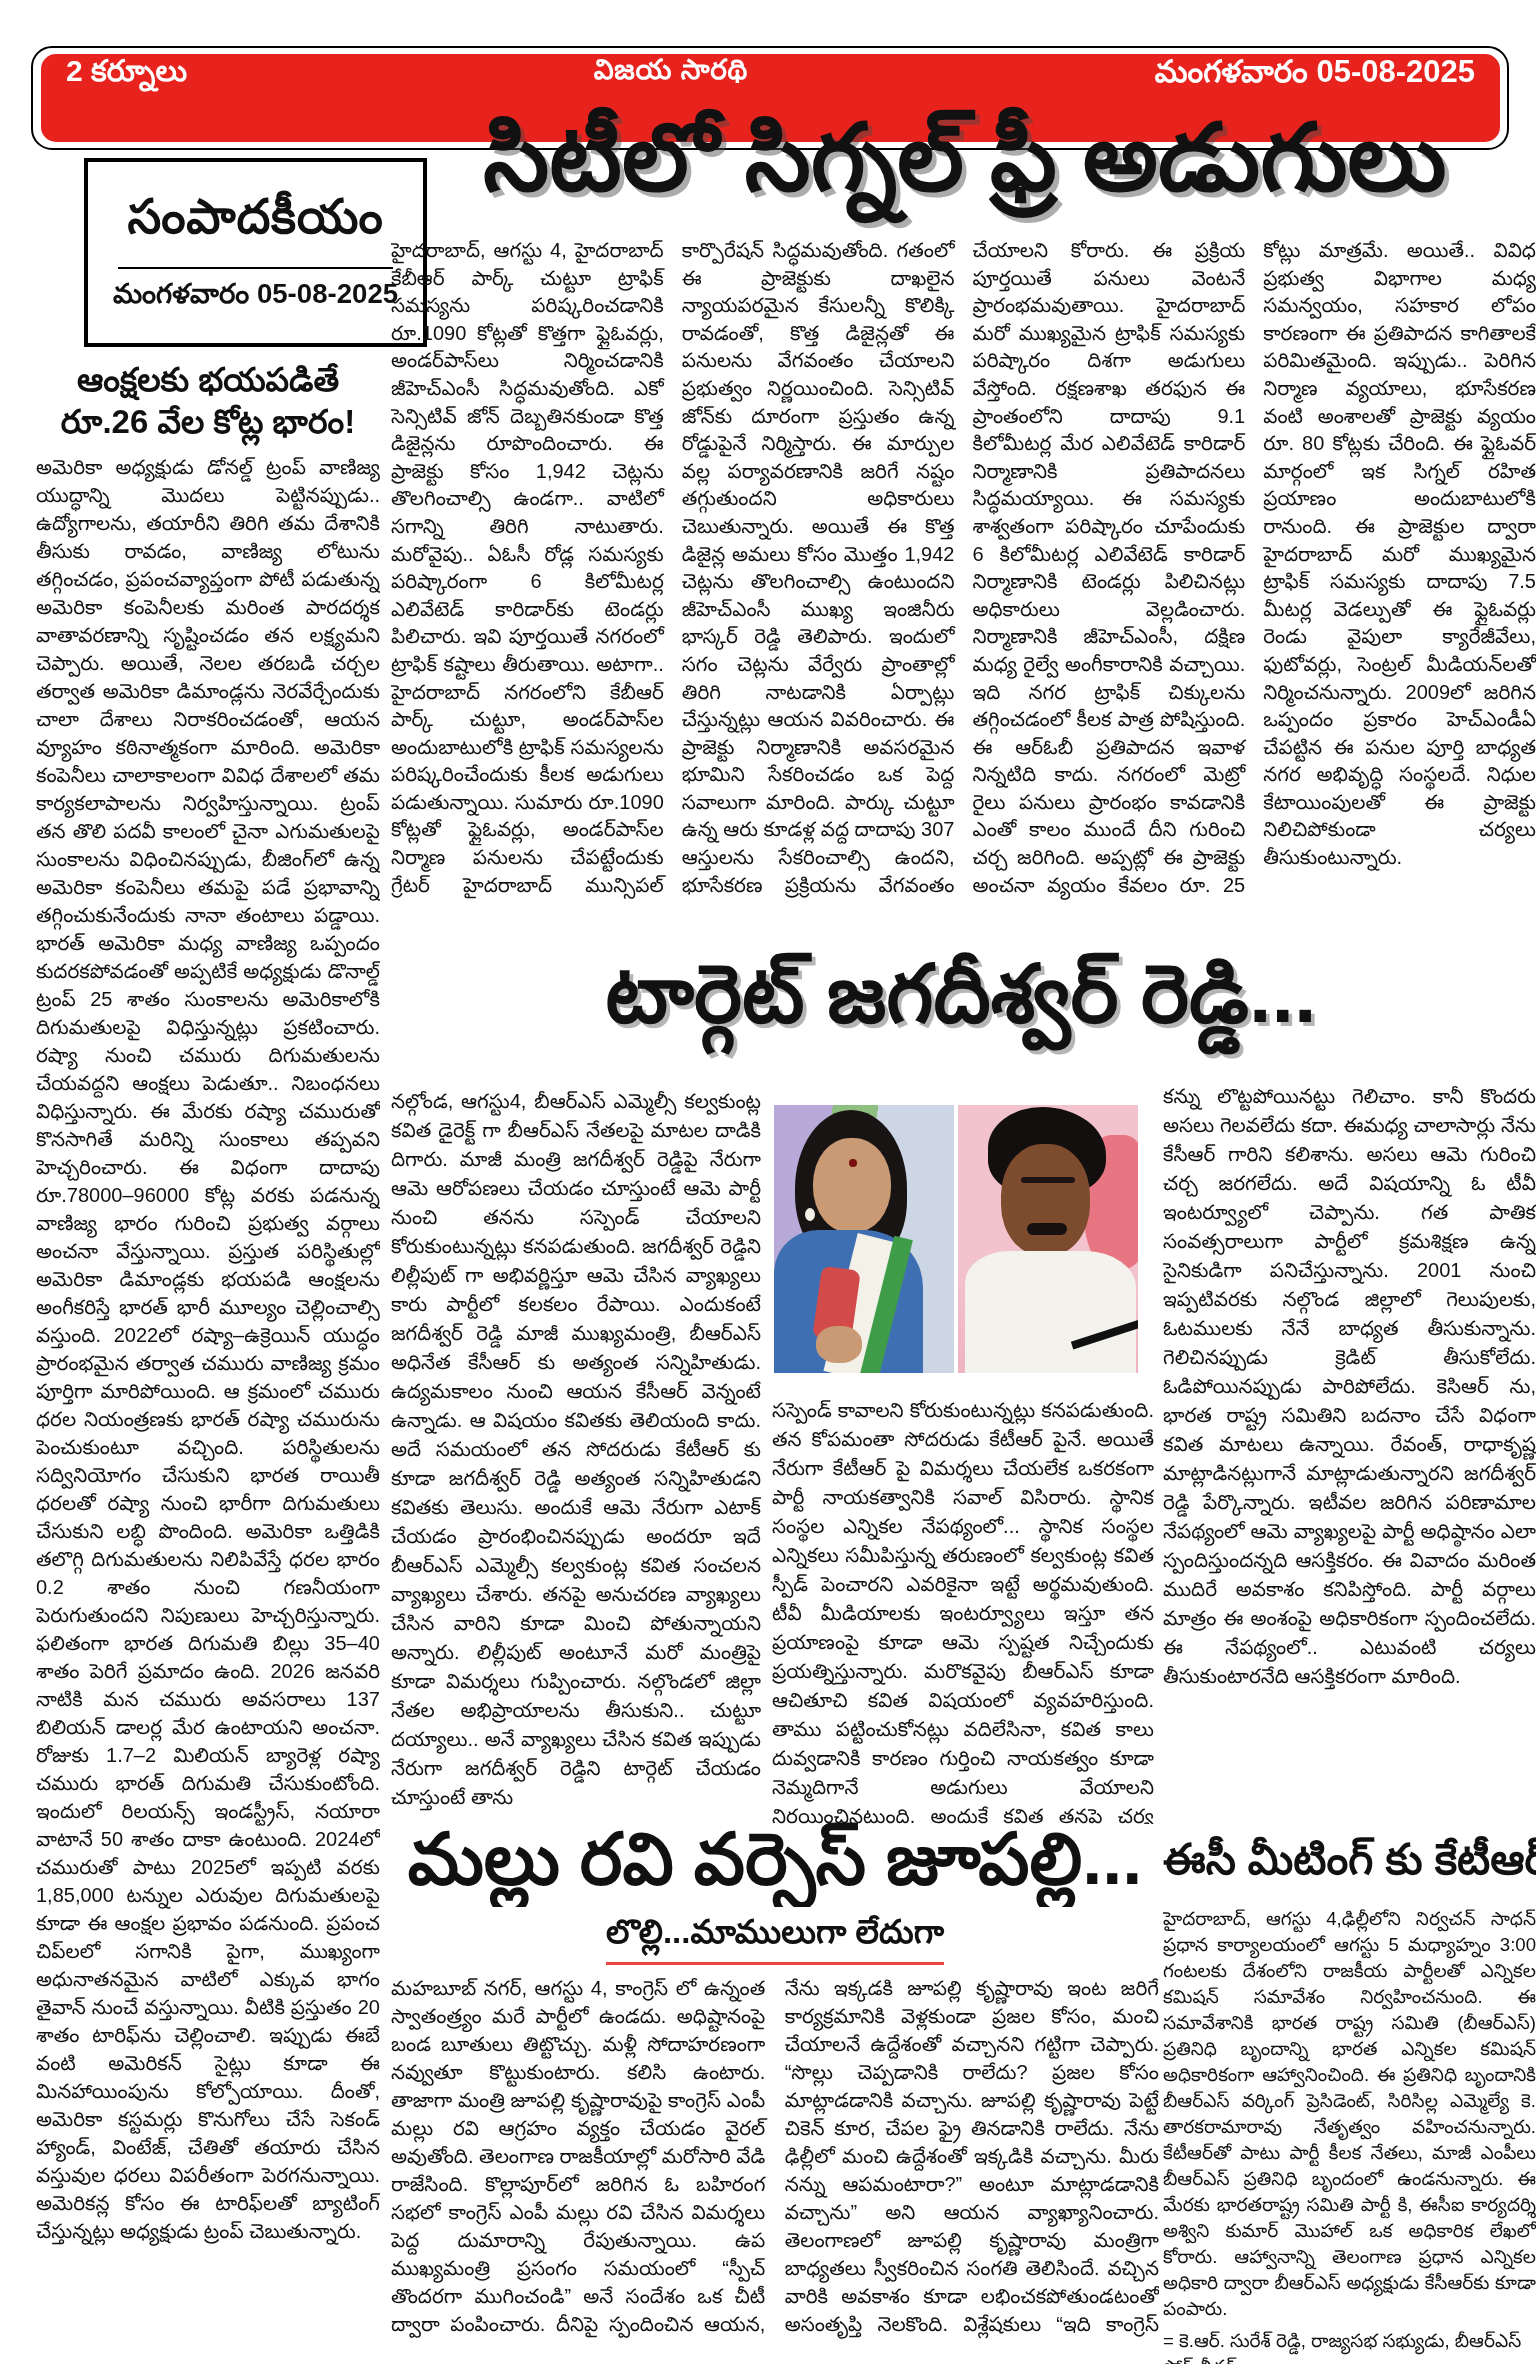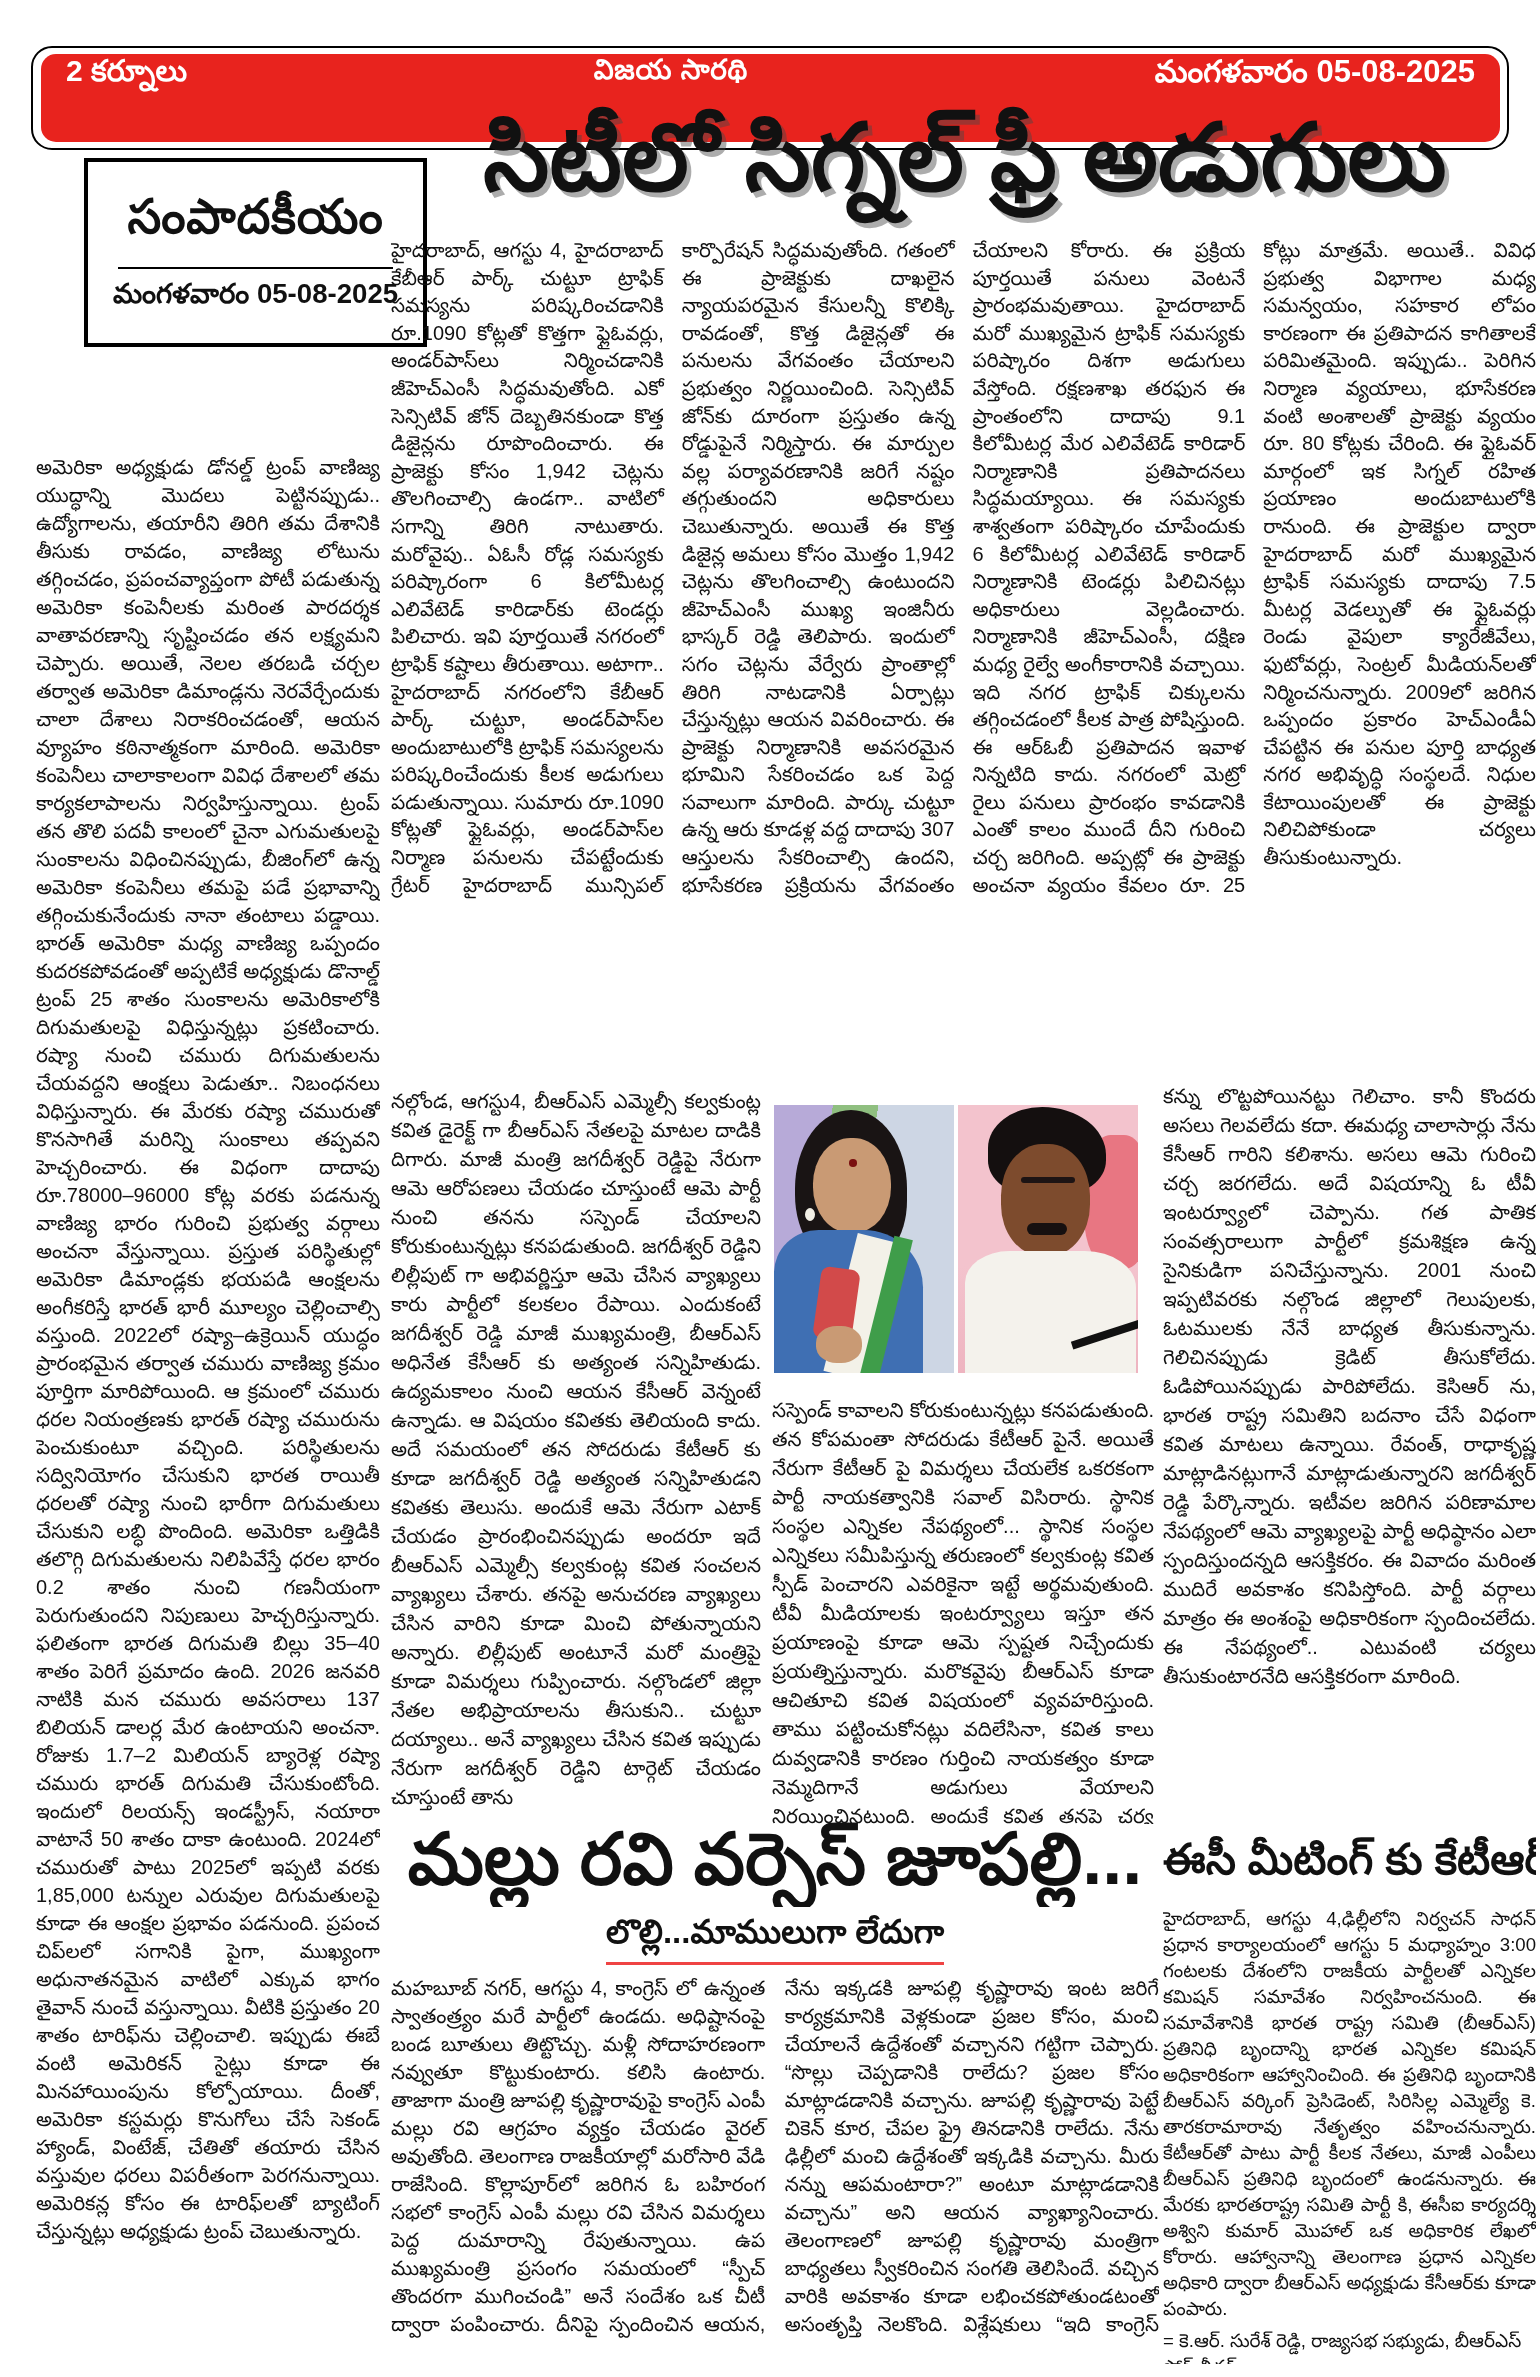--- a/index.html
+++ b/index.html
@@ -123,25 +123,27 @@
     <span class="left">2 కర్నూలు</span>
     <span class="center">విజయ సారథి</span>
     <span class="right">మంగళవారం 05-08-2025</span>
   </div>
 
   <div class="edit-box">
     <div class="title">సంపాదకీయం</div>
     <div class="rule"></div>
     <div class="date">మంగళవారం 05-08-2025</div>
   </div>
+  <div class="edit-headline">ఆంక్షలకు భయపడితే రూ.26 వేల కోట్ల భారం!</div>
   <div class="edit-body">అమెరికా అధ్యక్షుడు డోనల్డ్ ట్రంప్ వాణిజ్య యుద్ధాన్ని మొదలు పెట్టినప్పుడు.. ఉద్యోగాలను, తయారీని తిరిగి తమ దేశానికి తీసుకు రావడం, వాణిజ్య లోటును తగ్గించడం, ప్రపంచవ్యాప్తంగా పోటీ పడుతున్న అమెరికా కంపెనీలకు మరింత పారదర్శక వాతావరణాన్ని సృష్టించడం తన లక్ష్యమని చెప్పారు. అయితే, నెలల తరబడి చర్చల తర్వాత అమెరికా డిమాండ్లను నెరవేర్చేందుకు చాలా దేశాలు నిరాకరించడంతో, ఆయన వ్యూహం కఠినాత్మకంగా మారింది. అమెరికా కంపెనీలు చాలాకాలంగా వివిధ దేశాలలో తమ కార్యకలాపాలను నిర్వహిస్తున్నాయి. ట్రంప్ తన తొలి పదవీ కాలంలో చైనా ఎగుమతులపై సుంకాలను విధించినప్పుడు, బీజింగ్‌లో ఉన్న అమెరికా కంపెనీలు తమపై పడే ప్రభావాన్ని తగ్గించుకునేందుకు నానా తంటాలు పడ్డాయి. భారత్ అమెరికా మధ్య వాణిజ్య ఒప్పందం కుదరకపోవడంతో అప్పటికే అధ్యక్షుడు డొనాల్డ్ ట్రంప్ 25 శాతం సుంకాలను అమెరికాలోకి దిగుమతులపై విధిస్తున్నట్లు ప్రకటించారు. రష్యా నుంచి చమురు దిగుమతులను చేయవద్దని ఆంక్షలు పెడుతూ.. నిబంధనలు విధిస్తున్నారు. ఈ మేరకు రష్యా చమురుతో కొనసాగితే మరిన్ని సుంకాలు తప్పవని హెచ్చరించారు. ఈ విధంగా దాదాపు రూ.78000–96000 కోట్ల వరకు పడనున్న వాణిజ్య భారం గురించి ప్రభుత్వ వర్గాలు అంచనా వేస్తున్నాయి. ప్రస్తుత పరిస్థితుల్లో అమెరికా డిమాండ్లకు భయపడి ఆంక్షలను అంగీకరిస్తే భారత్ భారీ మూల్యం చెల్లించాల్సి వస్తుంది. 2022లో రష్యా–ఉక్రెయిన్ యుద్ధం ప్రారంభమైన తర్వాత చమురు వాణిజ్య క్రమం పూర్తిగా మారిపోయింది. ఆ క్రమంలో చమురు ధరల నియంత్రణకు భారత్ రష్యా చమురును పెంచుకుంటూ వచ్చింది. పరిస్థితులను సద్వినియోగం చేసుకుని భారత రాయితీ ధరలతో రష్యా నుంచి భారీగా దిగుమతులు చేసుకుని లబ్ధి పొందింది. అమెరికా ఒత్తిడికి తలొగ్గి దిగుమతులను నిలిపివేస్తే ధరల భారం 0.2 శాతం నుంచి గణనీయంగా పెరుగుతుందని నిపుణులు హెచ్చరిస్తున్నారు. ఫలితంగా భారత దిగుమతి బిల్లు 35–40 శాతం పెరిగే ప్రమాదం ఉంది. 2026 జనవరి నాటికి మన చమురు అవసరాలు 137 బిలియన్ డాలర్ల మేర ఉంటాయని అంచనా. రోజుకు 1.7–2 మిలియన్ బ్యారెళ్ల రష్యా చమురు భారత్ దిగుమతి చేసుకుంటోంది. ఇందులో రిలయన్స్ ఇండస్ట్రీస్, నయారా వాటానే 50 శాతం దాకా ఉంటుంది. 2024లో చమురుతో పాటు 2025లో ఇప్పటి వరకు 1,85,000 టన్నుల ఎరువుల దిగుమతులపై కూడా ఈ ఆంక్షల ప్రభావం పడనుంది. ప్రపంచ చిప్‌లలో సగానికి పైగా, ముఖ్యంగా అధునాతనమైన వాటిలో ఎక్కువ భాగం తైవాన్ నుంచే వస్తున్నాయి. వీటికి ప్రస్తుతం 20 శాతం టారిఫ్‌ను చెల్లించాలి. ఇప్పుడు ఈబే వంటి అమెరికన్ సైట్లు కూడా ఈ మినహాయింపును కోల్పోయాయి. దీంతో, అమెరికా కస్టమర్లు కొనుగోలు చేసే సెకండ్ హ్యాండ్, వింటేజ్, చేతితో తయారు చేసిన వస్తువుల ధరలు విపరీతంగా పెరగనున్నాయి. అమెరికన్ల కోసం ఈ టారిఫ్‌లతో బ్యాటింగ్ చేస్తున్నట్లు అధ్యక్షుడు ట్రంప్ చెబుతున్నారు.</div>
 
   <div class="lead-headline">సిటీలో సిగ్నల్ ఫ్రీ అడుగులు</div>
   <div class="lead-body">హైదరాబాద్, ఆగస్టు 4, హైదరాబాద్ కేబీఆర్ పార్క్ చుట్టూ ట్రాఫిక్ సమస్యను పరిష్కరించడానికి రూ.1090 కోట్లతో కొత్తగా ఫ్లైఓవర్లు, అండర్‌పాస్‌లు నిర్మించడానికి జీహెచ్ఎంసీ సిద్ధమవుతోంది. ఎకో సెన్సిటివ్ జోన్ దెబ్బతినకుండా కొత్త డిజైన్లను రూపొందించారు. ఈ ప్రాజెక్టు కోసం 1,942 చెట్లను తొలగించాల్సి ఉండగా.. వాటిలో సగాన్ని తిరిగి నాటుతారు. మరోవైపు.. ఏఓసీ రోడ్ల సమస్యకు పరిష్కారంగా 6 కిలోమీటర్ల ఎలివేటెడ్ కారిడార్‌కు టెండర్లు పిలిచారు. ఇవి పూర్తయితే నగరంలో ట్రాఫిక్ కష్టాలు తీరుతాయి. అటాగా.. హైదరాబాద్ నగరంలోని కేబీఆర్ పార్క్ చుట్టూ, అండర్‌పాస్‌ల అందుబాటులోకి ట్రాఫిక్ సమస్యలను పరిష్కరించేందుకు కీలక అడుగులు పడుతున్నాయి. సుమారు రూ.1090 కోట్లతో ఫ్లైఓవర్లు, అండర్‌పాస్‌ల నిర్మాణ పనులను చేపట్టేందుకు గ్రేటర్ హైదరాబాద్ మున్సిపల్ కార్పొరేషన్ సిద్ధమవుతోంది. గతంలో ఈ ప్రాజెక్టుకు దాఖలైన న్యాయపరమైన కేసులన్నీ కొలిక్కి రావడంతో, కొత్త డిజైన్లతో ఈ పనులను వేగవంతం చేయాలని ప్రభుత్వం నిర్ణయించింది. సెన్సిటివ్ జోన్‌కు దూరంగా ప్రస్తుతం ఉన్న రోడ్డుపైనే నిర్మిస్తారు. ఈ మార్పుల వల్ల పర్యావరణానికి జరిగే నష్టం తగ్గుతుందని అధికారులు చెబుతున్నారు. అయితే ఈ కొత్త డిజైన్ల అమలు కోసం మొత్తం 1,942 చెట్లను తొలగించాల్సి ఉంటుందని జీహెచ్ఎంసీ ముఖ్య ఇంజినీరు భాస్కర్ రెడ్డి తెలిపారు. ఇందులో సగం చెట్లను వేర్వేరు ప్రాంతాల్లో తిరిగి నాటడానికి ఏర్పాట్లు చేస్తున్నట్లు ఆయన వివరించారు. ఈ ప్రాజెక్టు నిర్మాణానికి అవసరమైన భూమిని సేకరించడం ఒక పెద్ద సవాలుగా మారింది. పార్కు చుట్టూ ఉన్న ఆరు కూడళ్ల వద్ద దాదాపు 307 ఆస్తులను సేకరించాల్సి ఉందని, భూసేకరణ ప్రక్రియను వేగవంతం చేయాలని కోరారు. ఈ ప్రక్రియ పూర్తయితే పనులు వెంటనే ప్రారంభమవుతాయి. హైదరాబాద్ మరో ముఖ్యమైన ట్రాఫిక్ సమస్యకు పరిష్కారం దిశగా అడుగులు వేస్తోంది. రక్షణశాఖ తరఫున ఈ ప్రాంతంలోని దాదాపు 9.1 కిలోమీటర్ల మేర ఎలివేటెడ్ కారిడార్ నిర్మాణానికి ప్రతిపాదనలు సిద్ధమయ్యాయి. ఈ సమస్యకు శాశ్వతంగా పరిష్కారం చూపేందుకు 6 కిలోమీటర్ల ఎలివేటెడ్ కారిడార్ నిర్మాణానికి టెండర్లు పిలిచినట్లు అధికారులు వెల్లడించారు. నిర్మాణానికి జీహెచ్ఎంసీ, దక్షిణ మధ్య రైల్వే అంగీకారానికి వచ్చాయి. ఇది నగర ట్రాఫిక్ చిక్కులను తగ్గించడంలో కీలక పాత్ర పోషిస్తుంది. ఈ ఆర్ఓబీ ప్రతిపాదన ఇవాళ నిన్నటిది కాదు. నగరంలో మెట్రో రైలు పనులు ప్రారంభం కావడానికి ఎంతో కాలం ముందే దీని గురించి చర్చ జరిగింది. అప్పట్లో ఈ ప్రాజెక్టు అంచనా వ్యయం కేవలం రూ. 25 కోట్లు మాత్రమే. అయితే.. వివిధ ప్రభుత్వ విభాగాల మధ్య సమన్వయం, సహకార లోపం కారణంగా ఈ ప్రతిపాదన కాగితాలకే పరిమితమైంది. ఇప్పుడు.. పెరిగిన నిర్మాణ వ్యయాలు, భూసేకరణ వంటి అంశాలతో ప్రాజెక్టు వ్యయం రూ. 80 కోట్లకు చేరింది. ఈ ఫ్లైఓవర్ మార్గంలో ఇక సిగ్నల్ రహిత ప్రయాణం అందుబాటులోకి రానుంది. ఈ ప్రాజెక్టుల ద్వారా హైదరాబాద్ మరో ముఖ్యమైన ట్రాఫిక్ సమస్యకు దాదాపు 7.5 మీటర్ల వెడల్పుతో ఈ ఫ్లైఓవర్లు రెండు వైపులా క్యారేజీవేలు, ఫుటోవర్లు, సెంట్రల్ మీడియన్‌లతో నిర్మించనున్నారు. 2009లో జరిగిన ఒప్పందం ప్రకారం హెచ్ఎండీఏ చేపట్టిన ఈ పనుల పూర్తి బాధ్యత నగర అభివృద్ధి సంస్థలదే. నిధుల కేటాయింపులతో ఈ ప్రాజెక్టు నిలిచిపోకుండా చర్యలు తీసుకుంటున్నారు.</div>
 
+  <div class="s2-headline">టార్గెట్ జగదీశ్వర్ రెడ్డి...</div>
   <div class="s2-col-left">నల్గోండ, ఆగస్టు4, బీఆర్ఎస్ ఎమ్మెల్సీ కల్వకుంట్ల కవిత డైరెక్ట్ గా బీఆర్ఎస్ నేతలపై మాటల దాడికి దిగారు. మాజీ మంత్రి జగదీశ్వర్ రెడ్డిపై నేరుగా ఆమె ఆరోపణలు చేయడం చూస్తుంటే ఆమె పార్టీ నుంచి తనను సస్పెండ్ చేయాలని కోరుకుంటున్నట్లు కనపడుతుంది. జగదీశ్వర్ రెడ్డిని లిల్లీపుట్ గా అభివర్ణిస్తూ ఆమె చేసిన వ్యాఖ్యలు కారు పార్టీలో కలకలం రేపాయి. ఎందుకంటే జగదీశ్వర్ రెడ్డి మాజీ ముఖ్యమంత్రి, బీఆర్ఎస్ అధినేత కేసీఆర్ కు అత్యంత సన్నిహితుడు. ఉద్యమకాలం నుంచి ఆయన కేసీఆర్ వెన్నంటే ఉన్నాడు. ఆ విషయం కవితకు తెలియంది కాదు. అదే సమయంలో తన సోదరుడు కేటీఆర్ కు కూడా జగదీశ్వర్ రెడ్డి అత్యంత సన్నిహితుడని కవితకు తెలుసు. అందుకే ఆమె నేరుగా ఎటాక్ చేయడం ప్రారంభించినప్పుడు అందరూ ఇదే బీఆర్ఎస్ ఎమ్మెల్సీ కల్వకుంట్ల కవిత సంచలన వ్యాఖ్యలు చేశారు. తనపై అనుచరణ వ్యాఖ్యలు చేసిన వారిని కూడా మించి పోతున్నాయని అన్నారు. లిల్లీపుట్ అంటూనే మరో మంత్రిపై కూడా విమర్శలు గుప్పించారు. నల్గొండలో జిల్లా నేతల అభిప్రాయాలను తీసుకుని.. చుట్టూ దయ్యాలు.. అనే వ్యాఖ్యలు చేసిన కవిత ఇప్పుడు నేరుగా జగదీశ్వర్ రెడ్డిని టార్గెట్ చేయడం చూస్తుంటే తాను</div>
 
   <div class="photos">
     <div class="photo photo-left">
       <div class="hair"></div>
       <div class="face"></div>
       <div class="bindi"></div>
       <div class="earring"></div>
       <div class="body"></div>
       <div class="sash"></div>

